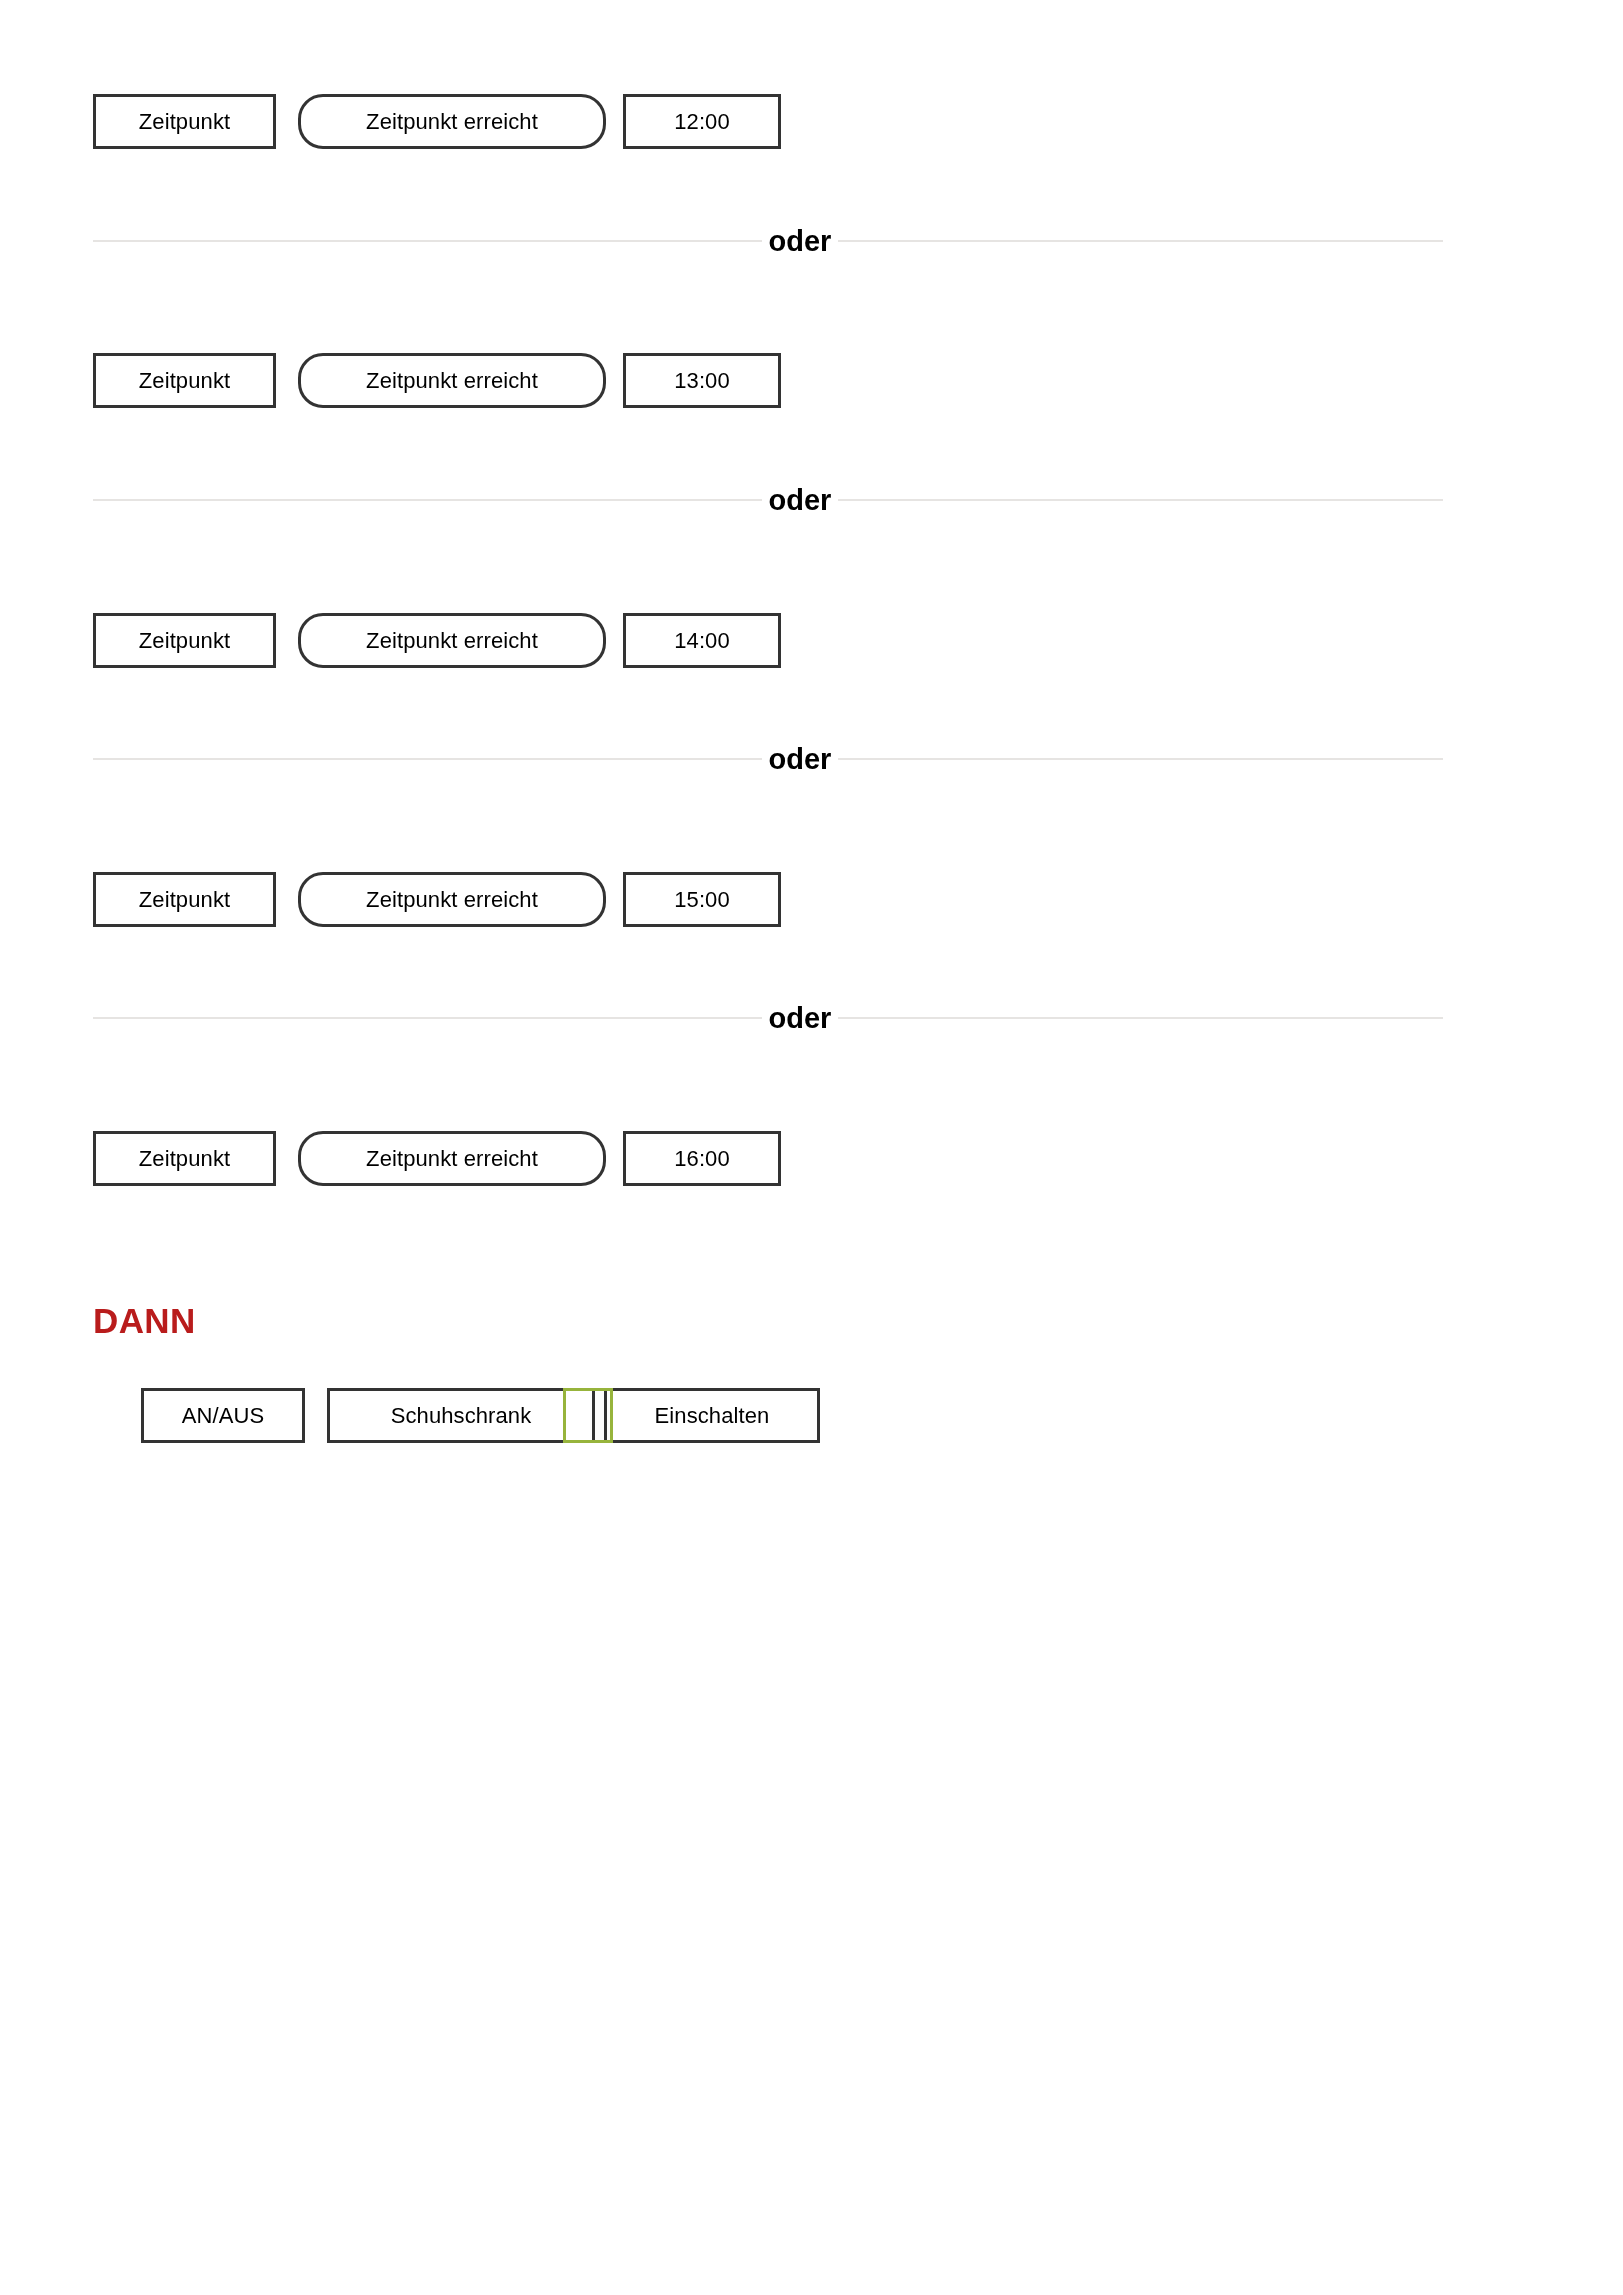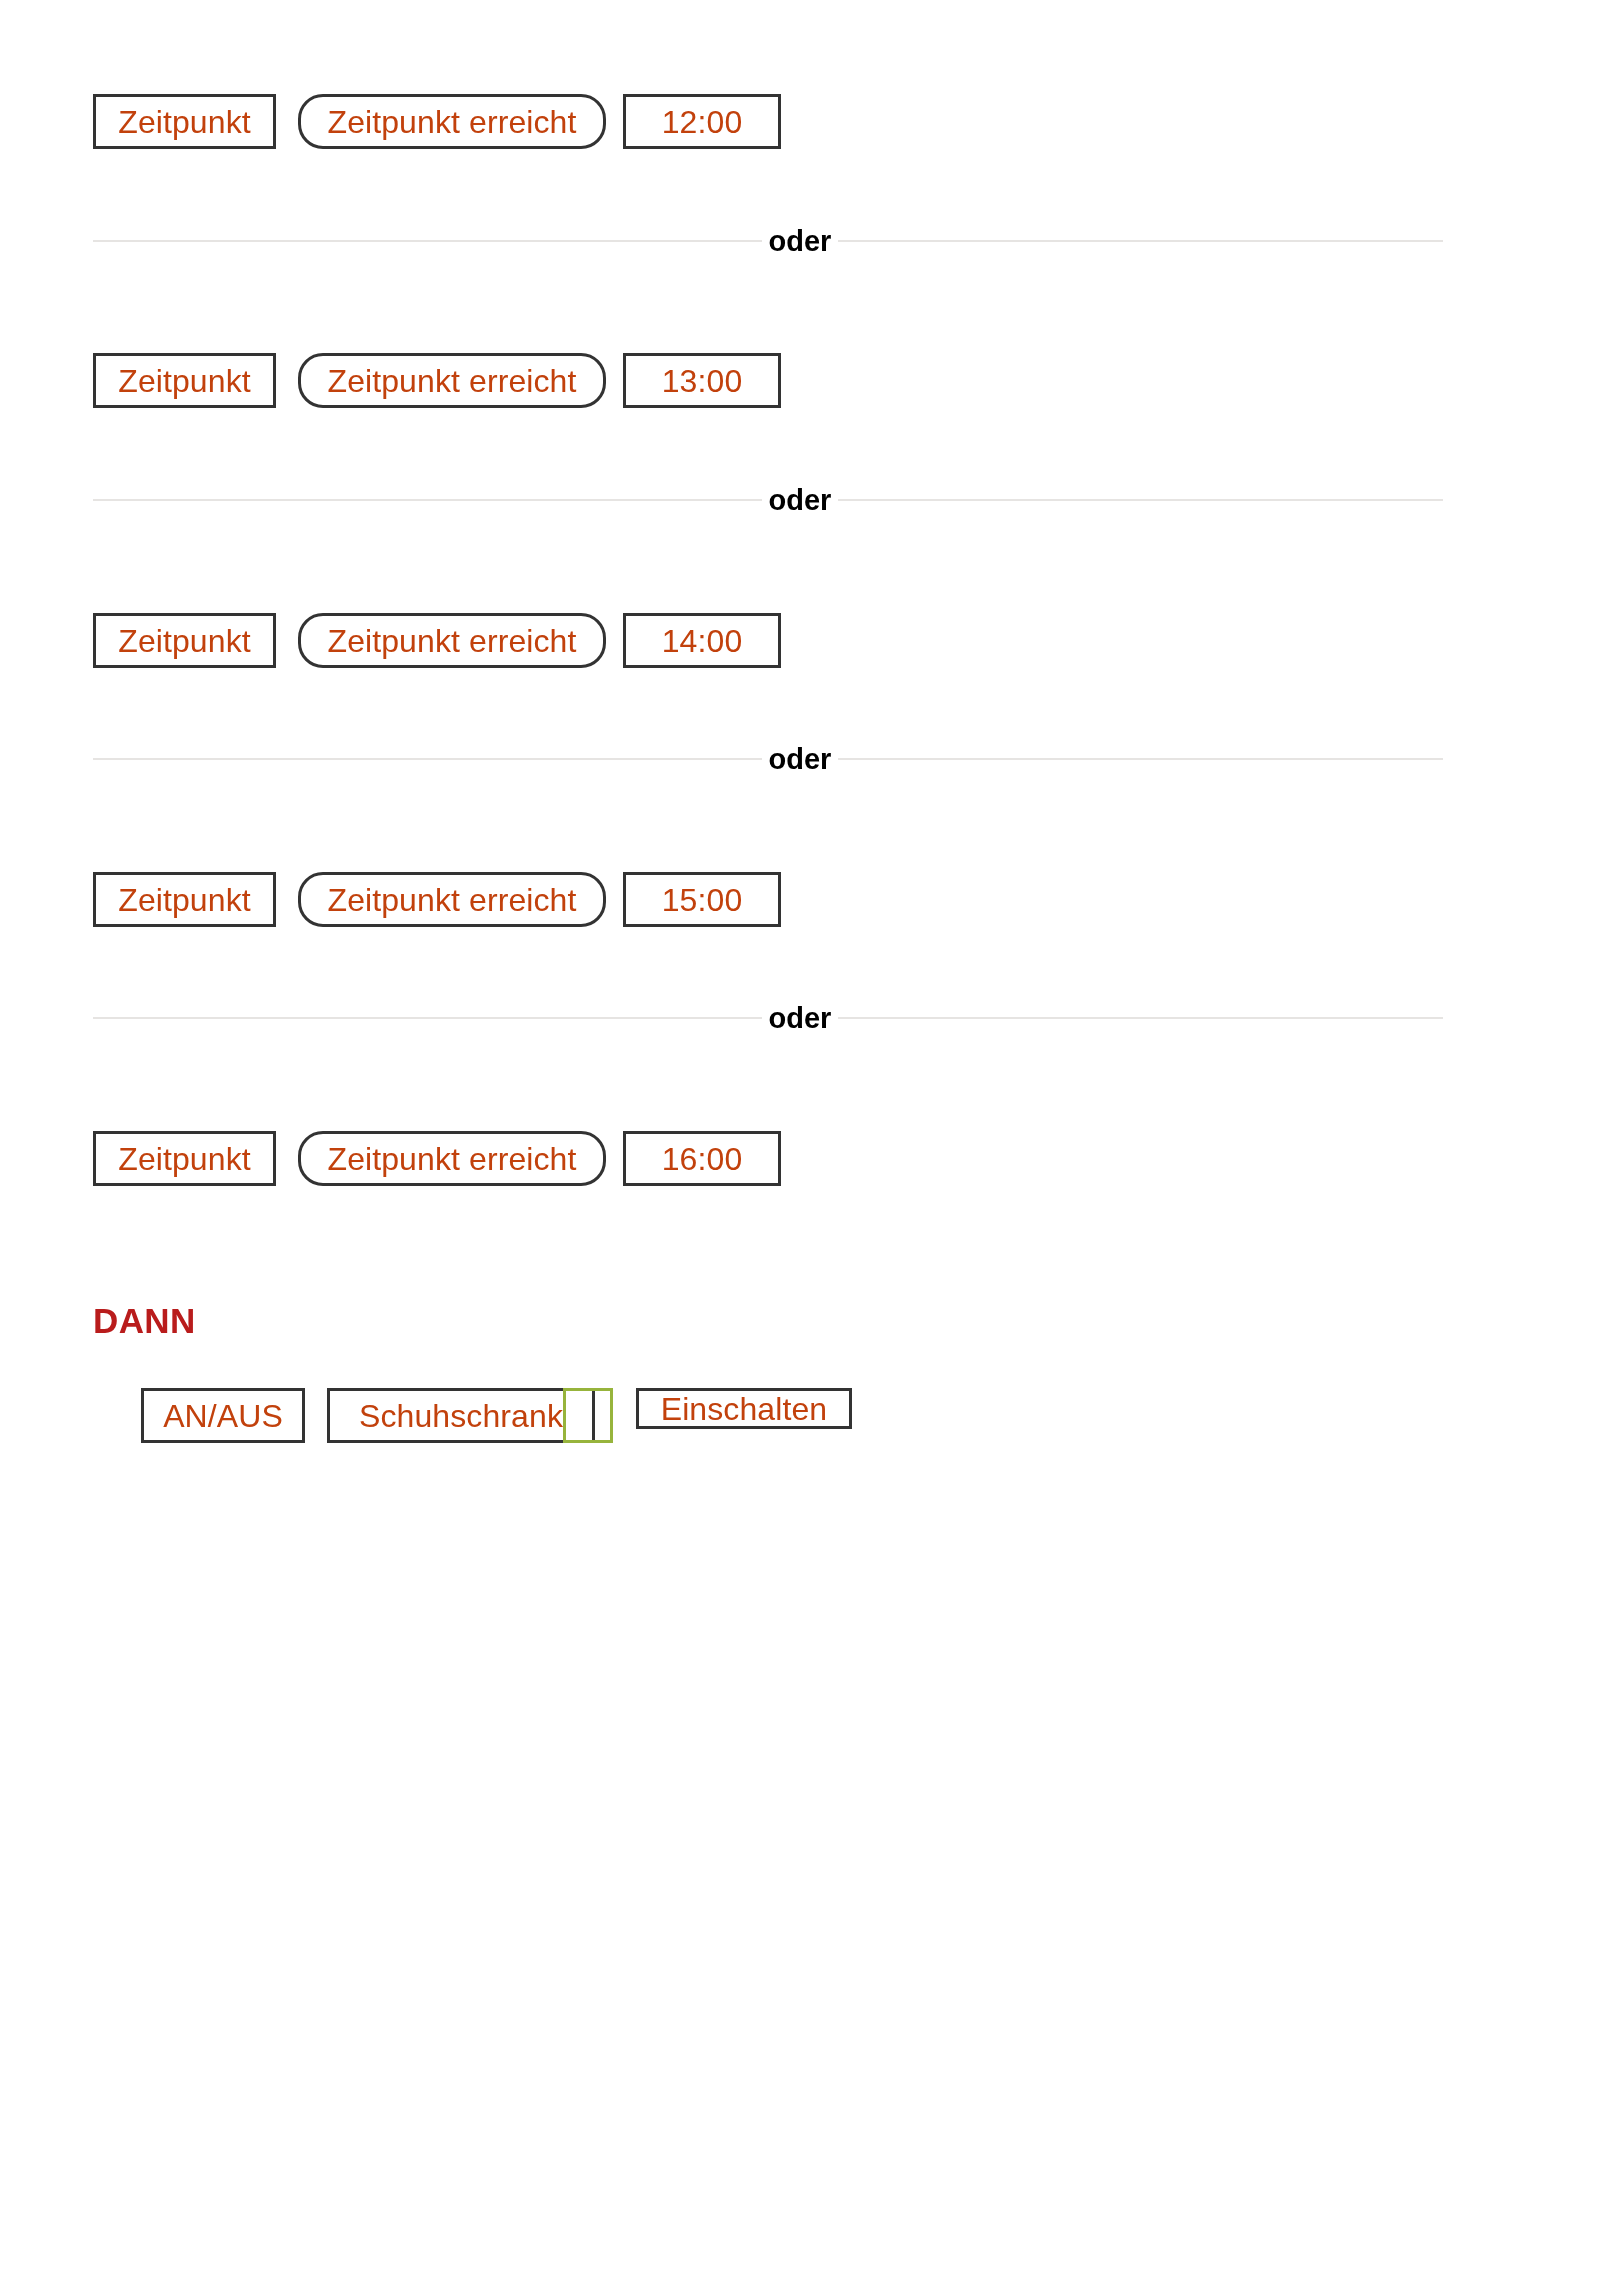--- a/index.html
+++ b/index.html
@@ -26,24 +26,24 @@
 
   
   .chip {
     position: absolute;
     box-sizing: border-box;
     border: 3.3px solid #333333;
     background: #ffffff;
     display: flex;
     align-items: center;
     justify-content: center;
-    font-size: 32px;
+    font-size: 22px;
     line-height: 1;
     letter-spacing: 0.1px;
-    color: #c2410c;
+    color: #000000;
     white-space: nowrap;
     padding: 0 11.8px;
   }
 
   
   .cond-row {
     position: absolute;
     left: 0;
     width: 1623px;
     height: 59px;
@@ -97,21 +97,21 @@
   #action-row {
     position: absolute;
     left: 0;
     top: 1388px;
     width: 1623px;
     height: 60px;
     margin-left: 48px;
   }
   #action-row .chip-onoff    { left: 93px;  top: 0; width: 164px;  height: 55px; }
   #action-row .chip-device   { left: 279px;  top: 0; width: 268px;  height: 55px; text-align: center; }
-  #action-row .chip-command  { left: 588px;  top: 0; width: 216px;  height: 41px; }
+  #action-row .chip-command  { left: 556px;  top: 0; width: 216px;  height: 55px; }
   #action-row .chip-more     { left: 823px; top: 0; width: 360px;  height: 55px; }
 
   
   #action-row .chip-slot {
     left: 515px;
     top: 0;
     width: 50px;
     height: 55px;
     border: 3.3px solid #97b43c;
     background: transparent;

